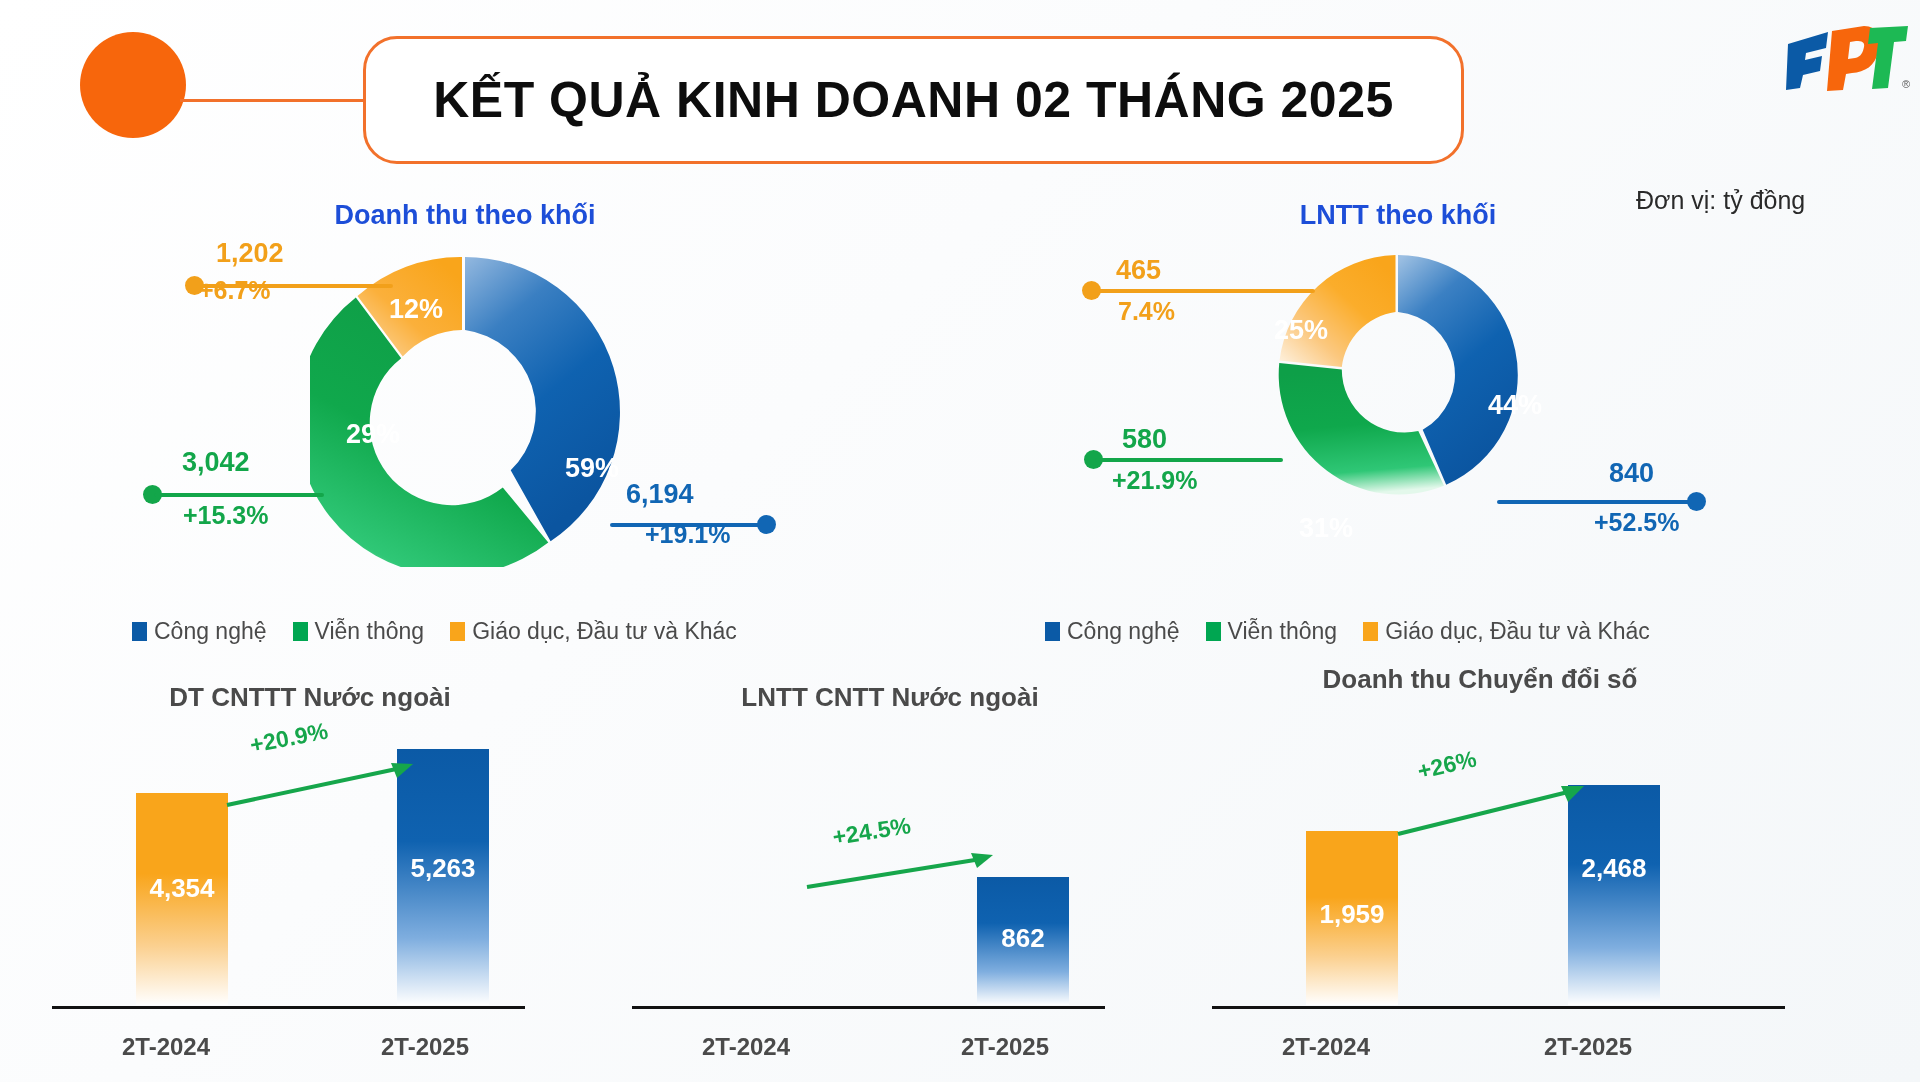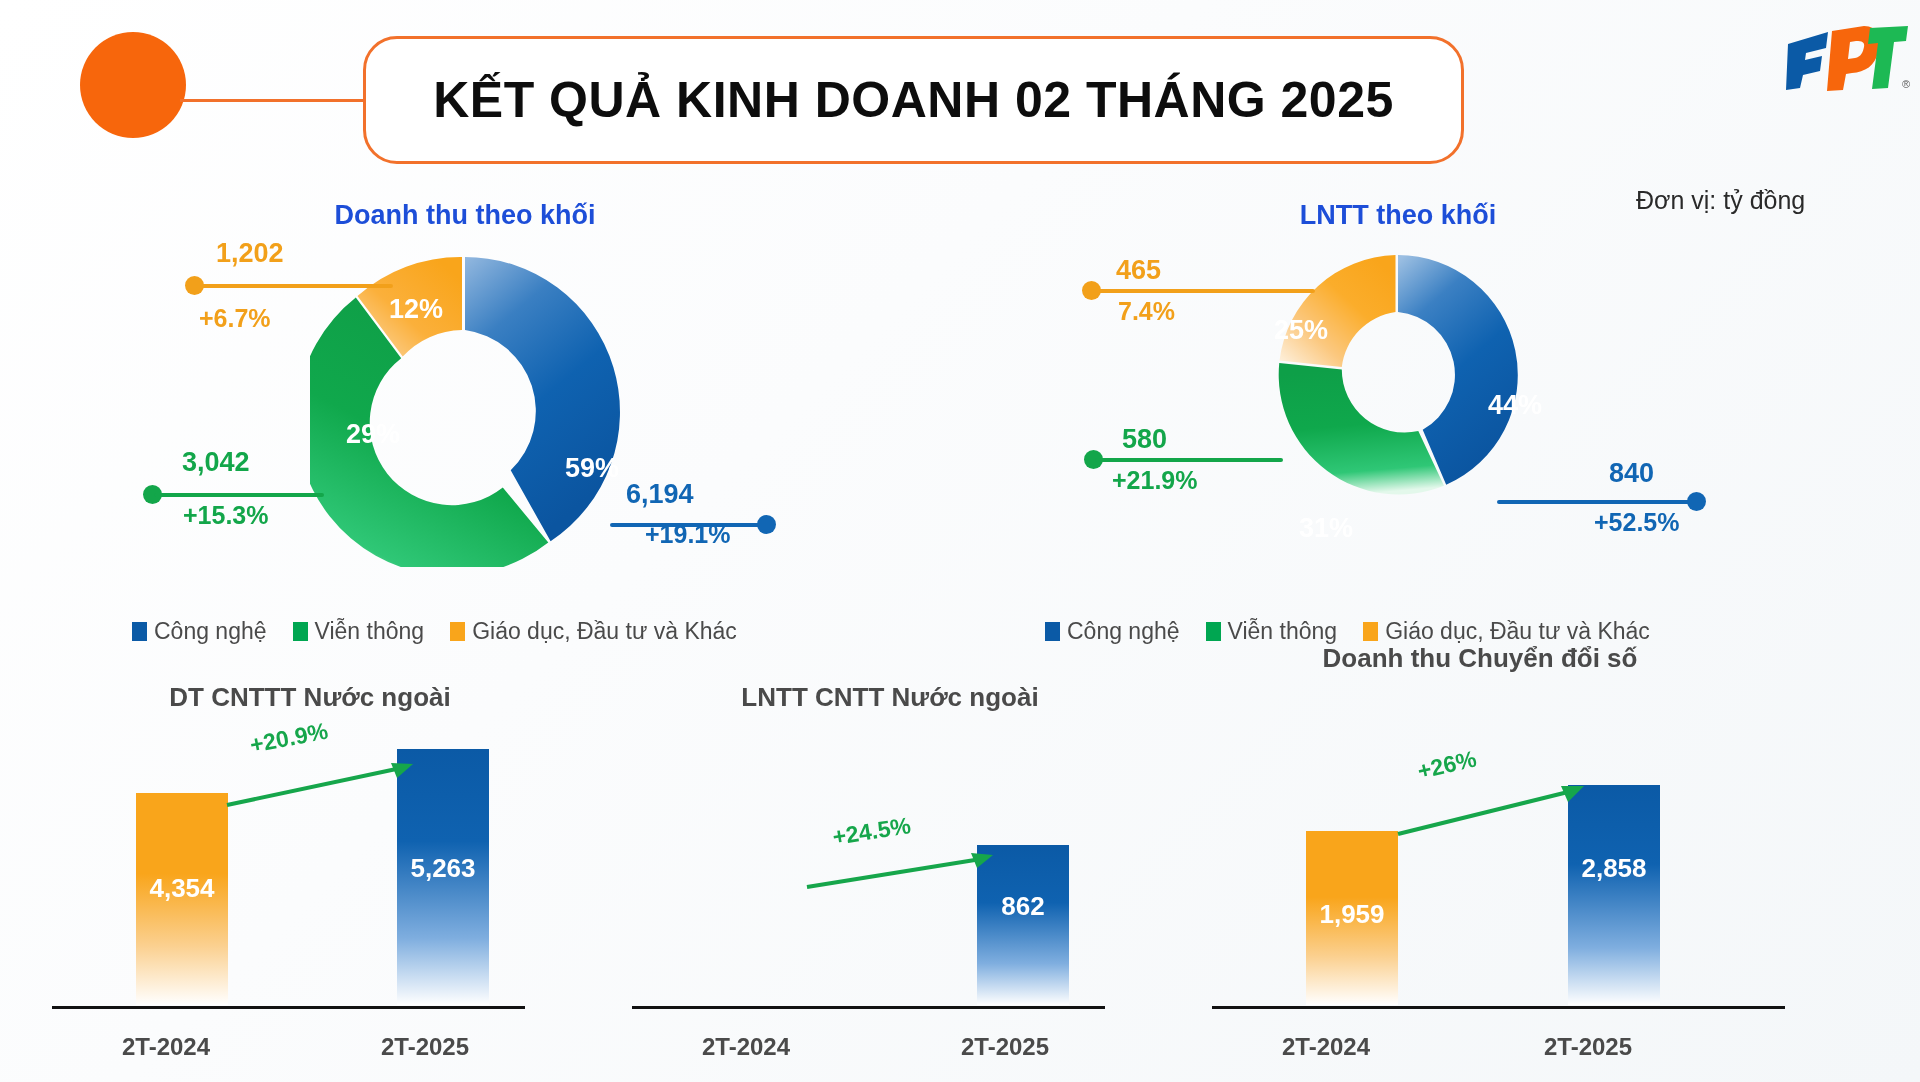--- a/index.html
+++ b/index.html
@@ -147,21 +147,21 @@
   </defs>
 </svg>
 
 <div class="donut-pct" style="left:565px;top:453px;">59%</div>
 <div class="donut-pct" style="left:346px;top:419px;">29%</div>
 <div class="donut-pct" style="left:389px;top:294px;">12%</div>
 
 <div class="abs lead-dot bg-orange" style="left:185px;top:276px;"></div>
 <div class="abs lead-line bg-orange" style="left:196px;top:284px;width:197px;"></div>
 <div class="abs lead-val c-orange" style="left:216px;top:238px;">1,202</div>
-<div class="abs lead-pct c-orange" style="left:199px;top:304px;">+6.7%</div>
+<div class="abs lead-pct c-orange" style="left:199px;top:276px;">+6.7%</div>
 
 <div class="abs lead-dot bg-green" style="left:143px;top:485px;"></div>
 <div class="abs lead-line bg-green" style="left:154px;top:493px;width:170px;"></div>
 <div class="abs lead-val c-green" style="left:182px;top:447px;">3,042</div>
 <div class="abs lead-pct c-green" style="left:183px;top:501px;">+15.3%</div>
 
 <div class="abs lead-line bg-blue" style="left:610px;top:523px;width:155px;"></div>
 <div class="abs lead-dot bg-blue" style="left:757px;top:515px;"></div>
 <div class="abs lead-val c-blue" style="left:626px;top:479px;">6,194</div>
 <div class="abs lead-pct c-blue" style="left:645px;top:520px;">+19.1%</div>
@@ -262,42 +262,42 @@
   <span class="growth-label" style="left:213px;top:-8px;transform:rotate(-11deg);">+20.9%</span>
 </div>
 
 <div class="axis-line" style="left:52px;top:1006px;width:473px;"></div>
 <div class="axis-label" style="left:66px;top:1033px;width:200px;">2T-2024</div>
 <div class="axis-label" style="left:325px;top:1033px;width:200px;">2T-2025</div>
 
 <div class="abs bar-title" style="left:620px;top:682px;width:540px;">LNTT CNTT Nước ngoài</div>
 
 <div class="abs" style="left:620px;top:740px;width:540px;height:265px;">
-  <div class="bar bar-blue" style="left:357px;height:160px;">
+  <div class="bar bar-blue" style="left:357px;height:128px;">
     <span class="bar-value" style="top:46px;">862</span>
   </div>
   <svg class="abs" style="left:185px;top:110px;" width="190" height="48">
     <line x1="2" y1="37" x2="176" y2="9" stroke="#16A64B" stroke-width="4"></line>
     <polygon points="188,5 166,3 172,18" fill="#16A64B"></polygon>
   </svg>
   <span class="growth-label" style="left:215px;top:84px;transform:rotate(-9deg);">+24.5%</span>
 </div>
 
 <div class="axis-line" style="left:632px;top:1006px;width:473px;"></div>
 <div class="axis-label" style="left:646px;top:1033px;width:200px;">2T-2024</div>
 <div class="axis-label" style="left:905px;top:1033px;width:200px;">2T-2025</div>
 
-<div class="abs bar-title" style="left:1200px;top:643px;width:560px;text-align:center;">Doanh thu Chuyển đổi số</div>
+<div class="abs bar-title" style="left:1200px;top:664px;width:560px;text-align:center;">Doanh thu Chuyển đổi số</div>
 
 <div class="abs" style="left:1200px;top:740px;width:560px;height:265px;">
   <div class="bar bar-orange" style="left:106px;height:174px;">
     <span class="bar-value" style="top:68px;">1,959</span>
   </div>
   <div class="bar bar-blue" style="left:368px;height:220px;">
-    <span class="bar-value" style="top:68px;">2,858</span>
+    <span class="bar-value" style="top:68px;">2,468</span>
   </div>
   <svg class="abs" style="left:196px;top:42px;" width="190" height="58">
     <line x1="2" y1="52" x2="176" y2="9" stroke="#16A64B" stroke-width="4"></line>
     <polygon points="188,4 165,4 172,20" fill="#16A64B"></polygon>
   </svg>
   <span class="growth-label" style="left:221px;top:18px;transform:rotate(-13deg);">+26%</span>
 </div>
 
 <div class="axis-line" style="left:1212px;top:1006px;width:573px;"></div>
 <div class="axis-label" style="left:1226px;top:1033px;width:200px;">2T-2024</div>

